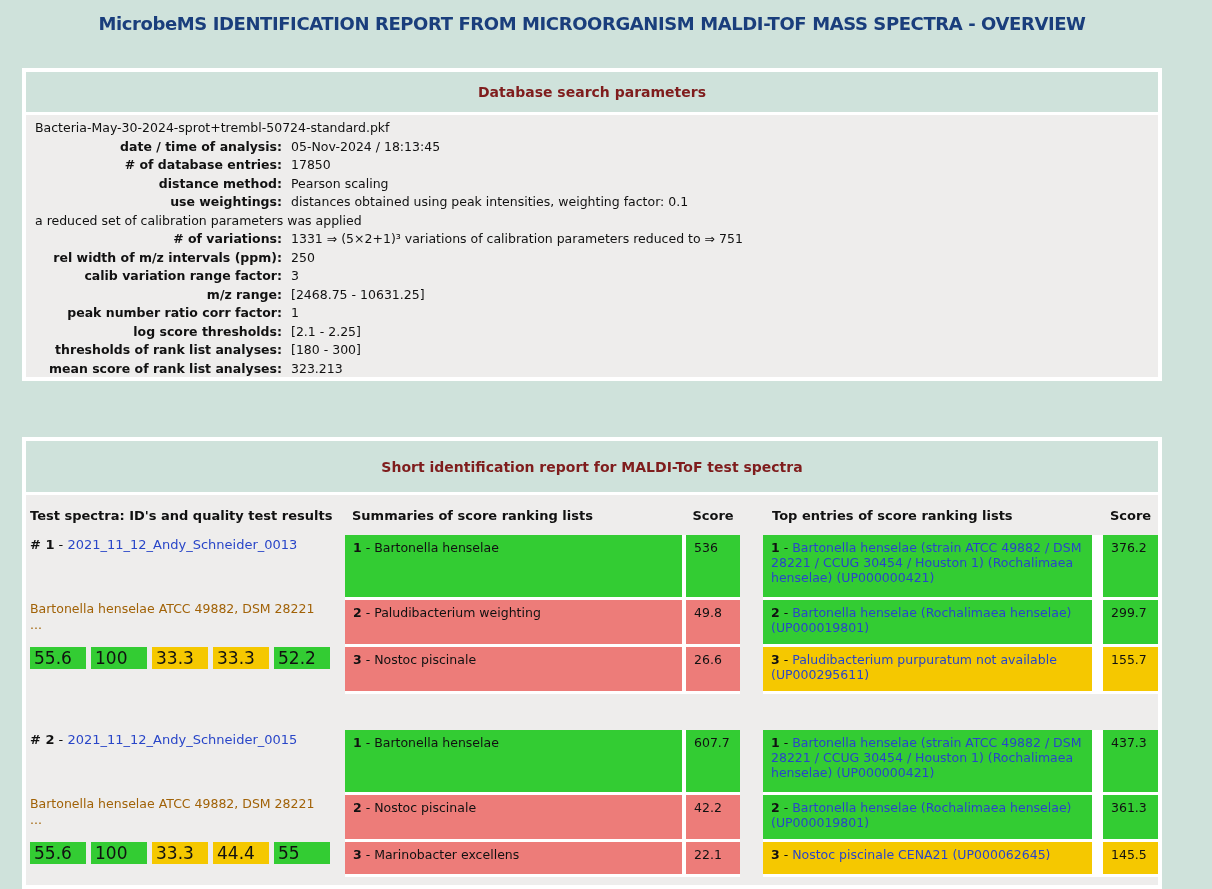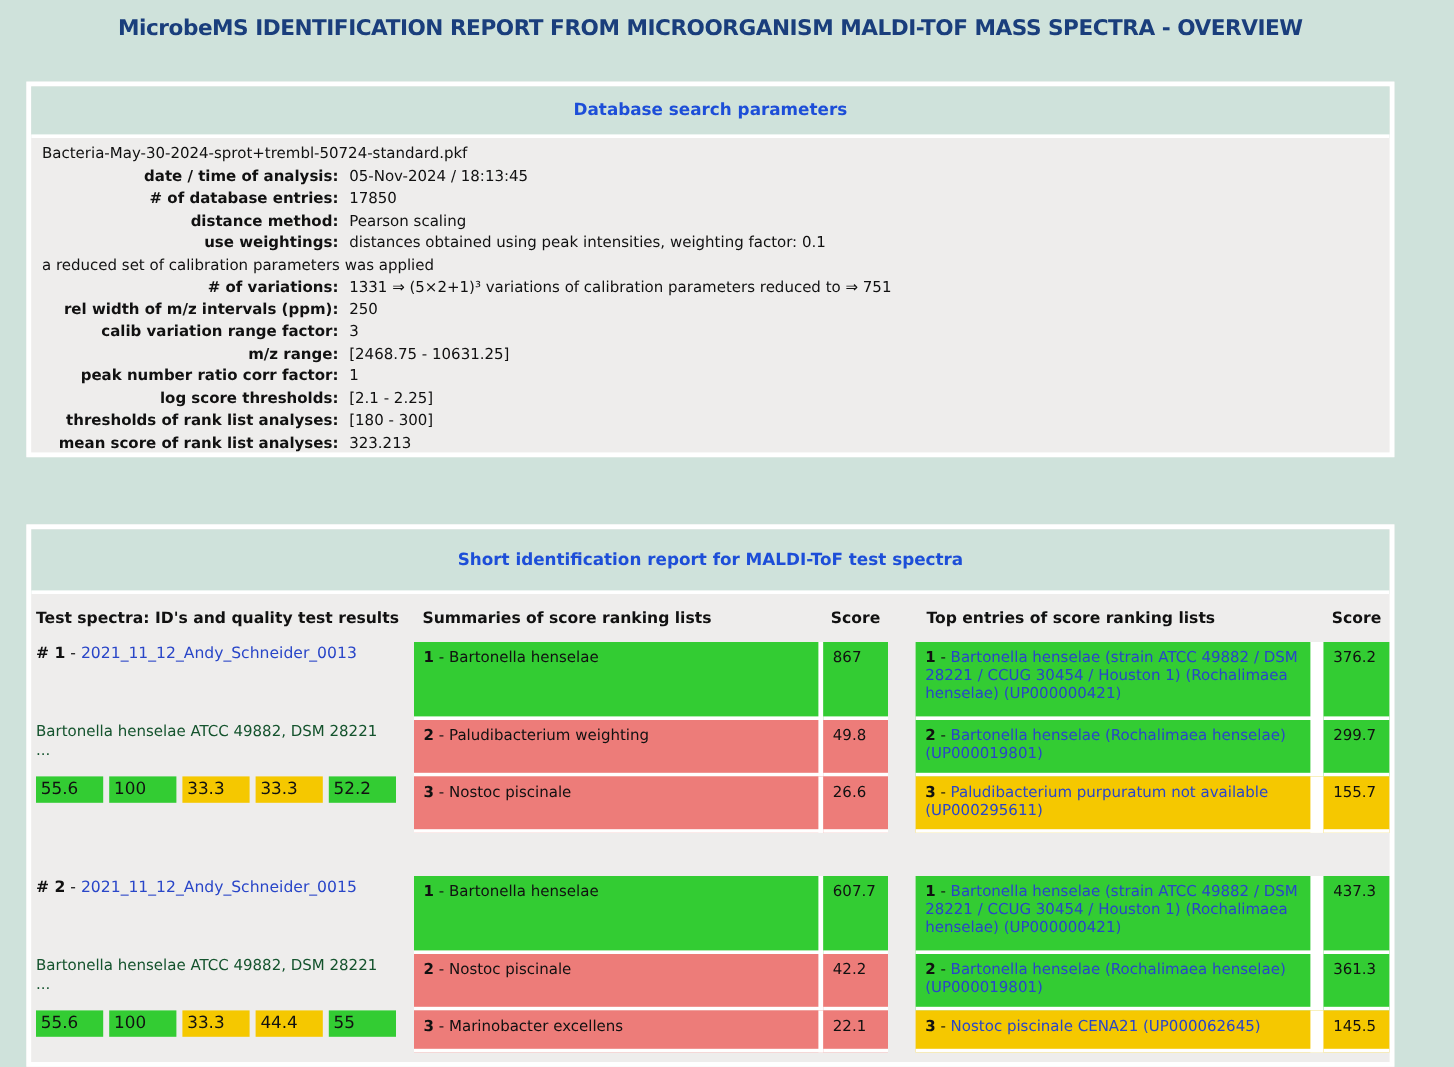--- a/index.html
+++ b/index.html
@@ -19,21 +19,21 @@
     position:absolute;left:22px;width:1140px;
     background:#eeedec;border:4px solid #ffffff;box-sizing:border-box;
   }
   .panel-1{top:68px;height:313px;}
   .panel-2{top:437px;height:452px;overflow:hidden;}
   .band{
     background:#cfe2db;display:flex;align-items:center;justify-content:center;
   }
   .panel-1 .band{height:40px;border-bottom:3px solid #ffffff;}
   .panel-2 .band{height:51px;border-bottom:3px solid #ffffff;}
-  .band-title{color:#1d4ed8;font-weight:bold;font-size:14px;}
+  .band-title{color:#7f1d1d;font-weight:bold;font-size:14px;}
 
   
   .params{padding-top:4px;}
   .param-row{display:flex;line-height:18.5px;font-size:12.5px;}
   .param-label{width:256px;text-align:right;font-weight:bold;flex:none;}
   .param-value{padding-left:9px;white-space:pre;}
 
   
   .tgrid{
     display:grid;
@@ -58,26 +58,26 @@
   .score.top{grid-column:6;}
   .r1{grid-row:1;} .r2{grid-row:2;} .r3{grid-row:3;}
   [data-color="green"]{background:#33cc33;}
   [data-color="red"]{background:#ed7c79;}
   [data-color="yellow"]{background:#f5c800;}
   .rank{font-weight:bold;}
   .cell.top .ename{color:#2946c8;}
   .idline{font-size:13px;white-space:nowrap;}
   .idx{font-weight:bold;}
   .spec-link{color:#2946c8;text-decoration:none;cursor:pointer;}
-  .strain{color:#14532d;font-size:12.5px;margin-top:49px;line-height:16px;}
+  .strain{color:#a16207;font-size:12.5px;margin-top:49px;line-height:16px;}
   .strain span{display:block;}
   .chips{display:flex;gap:5px;margin-top:14px;}
   .chip{
     width:56px;height:22px;line-height:22px;flex:none;
-    padding-left:4px;box-sizing:border-box;font-size:14px;
+    padding-left:4px;box-sizing:border-box;font-size:17px;
   }
 </style>
 </head>
 <body>
 
 <div class="page-title">MicrobeMS IDENTIFICATION REPORT FROM MICROORGANISM MALDI-TOF MASS SPECTRA - OVERVIEW</div>
 
 <div class="panel panel-1">
   <div class="band">
     <span class="band-title">Database search parameters</span>
@@ -163,21 +163,21 @@
       <div class="chips">
         <span class="chip" data-color="green">55.6</span>
         <span class="chip" data-color="green">100</span>
         <span class="chip" data-color="yellow">33.3</span>
         <span class="chip" data-color="yellow">33.3</span>
         <span class="chip" data-color="green">52.2</span>
       </div>
     </div>
 
     <div class="cell sum r1" data-color="green"><span class="rank">1</span><span> - </span><span class="ename">Bartonella henselae</span></div>
-    <div class="score sum r1" data-color="green">867</div>
+    <div class="score sum r1" data-color="green">536</div>
     <div class="cell top r1" data-color="green"><span class="rank">1</span><span> - </span><span class="ename">Bartonella henselae (strain ATCC 49882 / DSM 28221 / CCUG 30454 / Houston 1) (Rochalimaea henselae) (UP000000421)</span></div>
     <div class="score top r1" data-color="green">376.2</div>
 
     <div class="cell sum r2" data-color="red"><span class="rank">2</span><span> - </span><span class="ename">Paludibacterium weighting</span></div>
     <div class="score sum r2" data-color="red">49.8</div>
     <div class="cell top r2" data-color="green"><span class="rank">2</span><span> - </span><span class="ename">Bartonella henselae (Rochalimaea henselae) (UP000019801)</span></div>
     <div class="score top r2" data-color="green">299.7</div>
 
     <div class="cell sum r3" data-color="red"><span class="rank">3</span><span> - </span><span class="ename">Nostoc piscinale</span></div>
     <div class="score sum r3" data-color="red">26.6</div>

